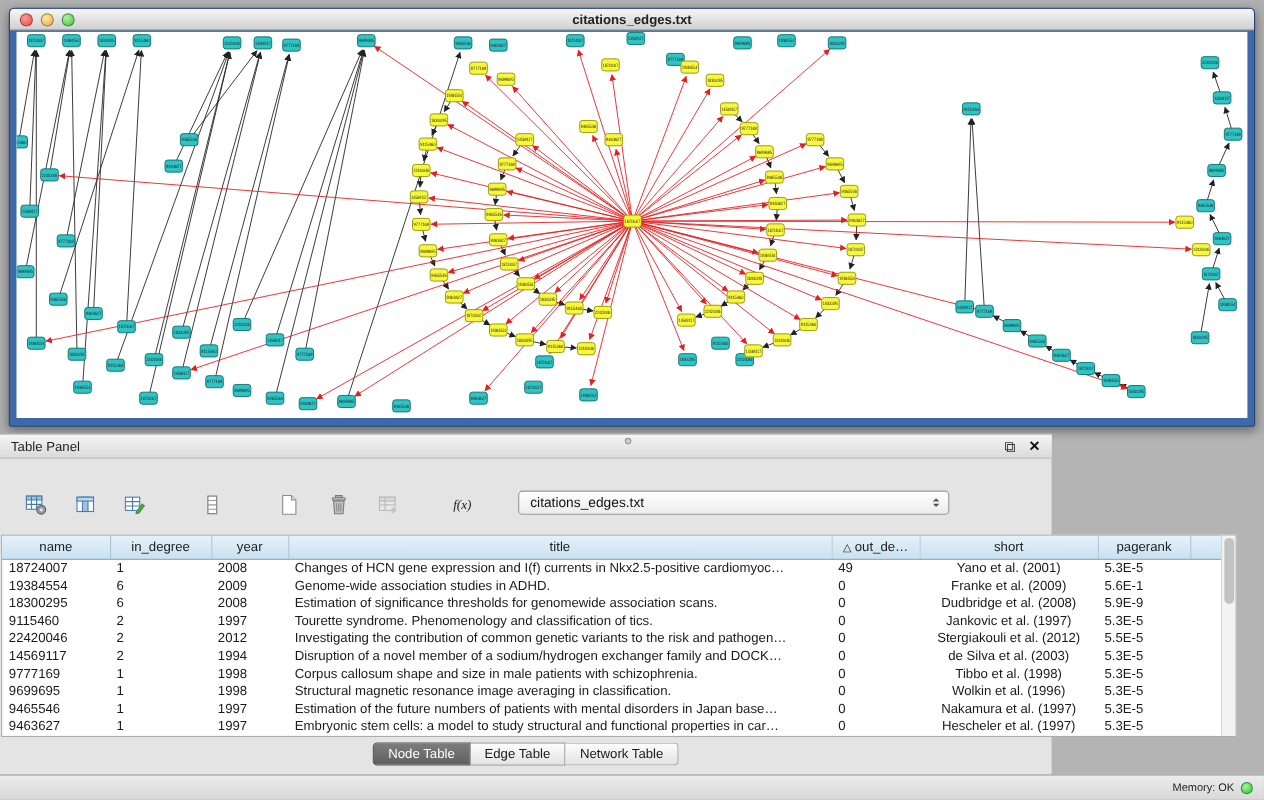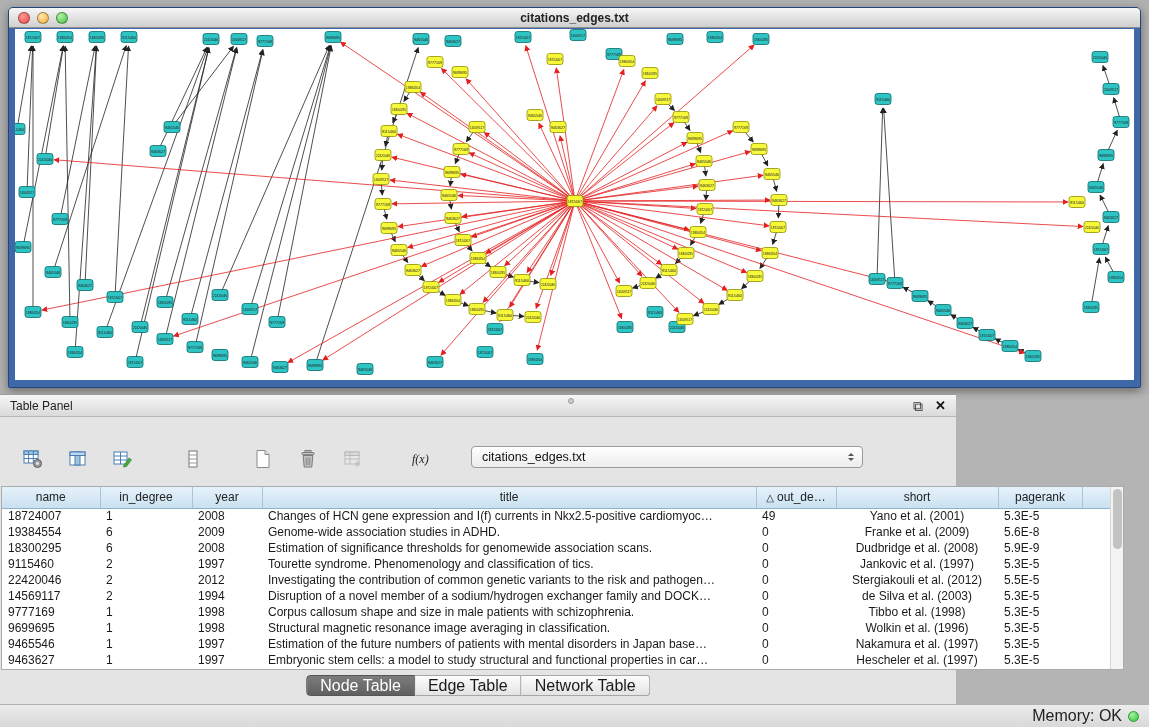--- a/index.html
+++ b/index.html
@@ -41,28 +41,28 @@
   th{height:21px;background:linear-gradient(#e6f2fa,#c9e1f1);border-right:1px solid #a9c4d8;border-bottom:1px solid #8fb2ca;font-weight:normal;color:#222;text-align:center;overflow:hidden;white-space:nowrap}
   th .sort{font-size:10px;margin-right:3px}
   td{height:16px;padding:0 6px;color:#1a1a1a;overflow:hidden;white-space:nowrap;text-align:left}
   td.c5{text-align:center}
   col.c0{width:98px}col.c1{width:92px}col.c2{width:70px}col.c3{width:494px}
   col.c4{width:80px}col.c5{width:162px}col.c6{width:84px}col.c7{width:28px}
   .vscroll{position:absolute;right:0;top:0;bottom:0;width:13px;background:#f3f3f3;border-left:1px solid #d6d6d6}
   .vscroll .thumb{position:absolute;left:2px;top:2px;width:9px;height:60px;border-radius:5px;background:#c3c3c3}
 
   .tabs{position:absolute;left:50%;top:281px;transform:translateX(-50%);display:flex}
-  .tab{height:21px;line-height:19px;padding:0 13px;font-size:16px;border:1px solid #a6a6a6;background:linear-gradient(#fdfdfd,#e3e3e3);color:#1a1a1a;white-space:nowrap}
+  .tab{height:21px;line-height:19px;padding:0 13px;font-size:12px;border:1px solid #a6a6a6;background:linear-gradient(#fdfdfd,#e3e3e3);color:#1a1a1a;white-space:nowrap}
   .tab.active{background:linear-gradient(#7d7d7d,#5f5f5f);border-color:#555;color:#fff}
   .tab:first-child{border-radius:4px 0 0 4px}
   .tab:last-child{border-radius:0 4px 4px 0}
   .tab + .tab{border-left:none}
 
   .status-bar{position:absolute;left:0;top:704px;width:1149px;height:23px;background:linear-gradient(#ececec,#d8d8d8);border-top:1px solid #b2b2b2;display:flex;align-items:center;justify-content:flex-end;padding:0 10px;gap:6px}
-  .status-text{font-size:16px;color:#222}
+  .status-text{font-size:10px;color:#222}
   .mem-dot{width:11px;height:11px;border-radius:50%;background:radial-gradient(circle at 35% 30%,#a9f2a0,#2fc537);border:1px solid #2a9a33}
 </style>
 </head>
 <body>
 
 <div class="top-area">
   <div class="net-window">
     <div class="titlebar">
       <div class="lights">
         <span class="light red"></span>
@@ -859,21 +859,21 @@
             <td class="c6">5.3E-5</td>
             <td></td>
           </tr>
           <tr>
             <td class="c0">19384554</td>
             <td class="c1">6</td>
             <td class="c2">2009</td>
             <td class="c3">Genome-wide association studies in ADHD.</td>
             <td class="c4">0</td>
             <td class="c5">Franke et al. (2009)</td>
-            <td class="c6">5.6E-8</td>
+            <td class="c6">5.6E-1</td>
             <td></td>
           </tr>
           <tr>
             <td class="c0">18300295</td>
             <td class="c1">6</td>
             <td class="c2">2008</td>
             <td class="c3">Estimation of significance thresholds for genomewide association scans.</td>
             <td class="c4">0</td>
             <td class="c5">Dudbridge et al. (2008)</td>
             <td class="c6">5.9E-9</td>

